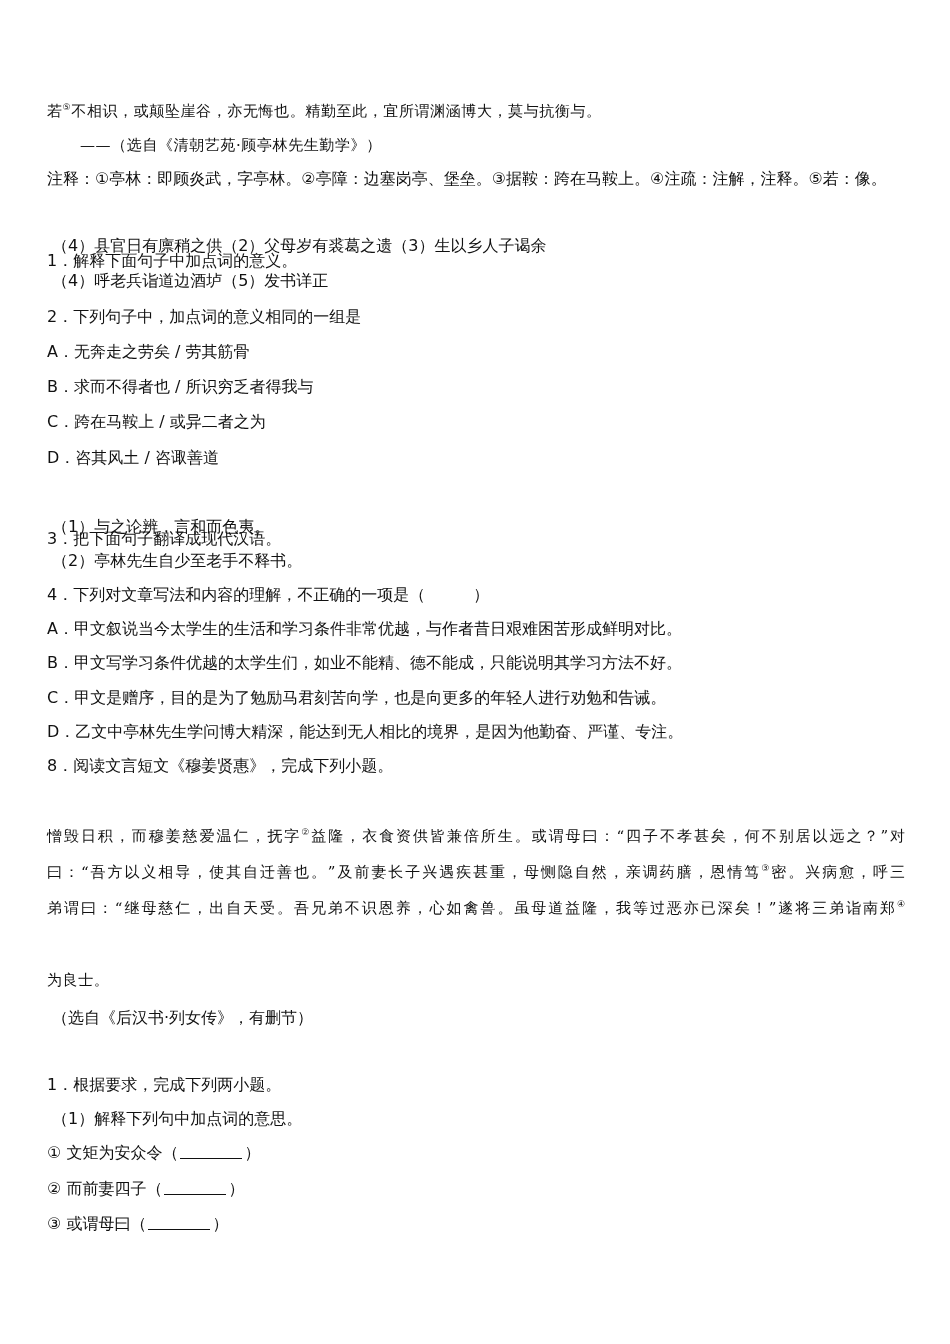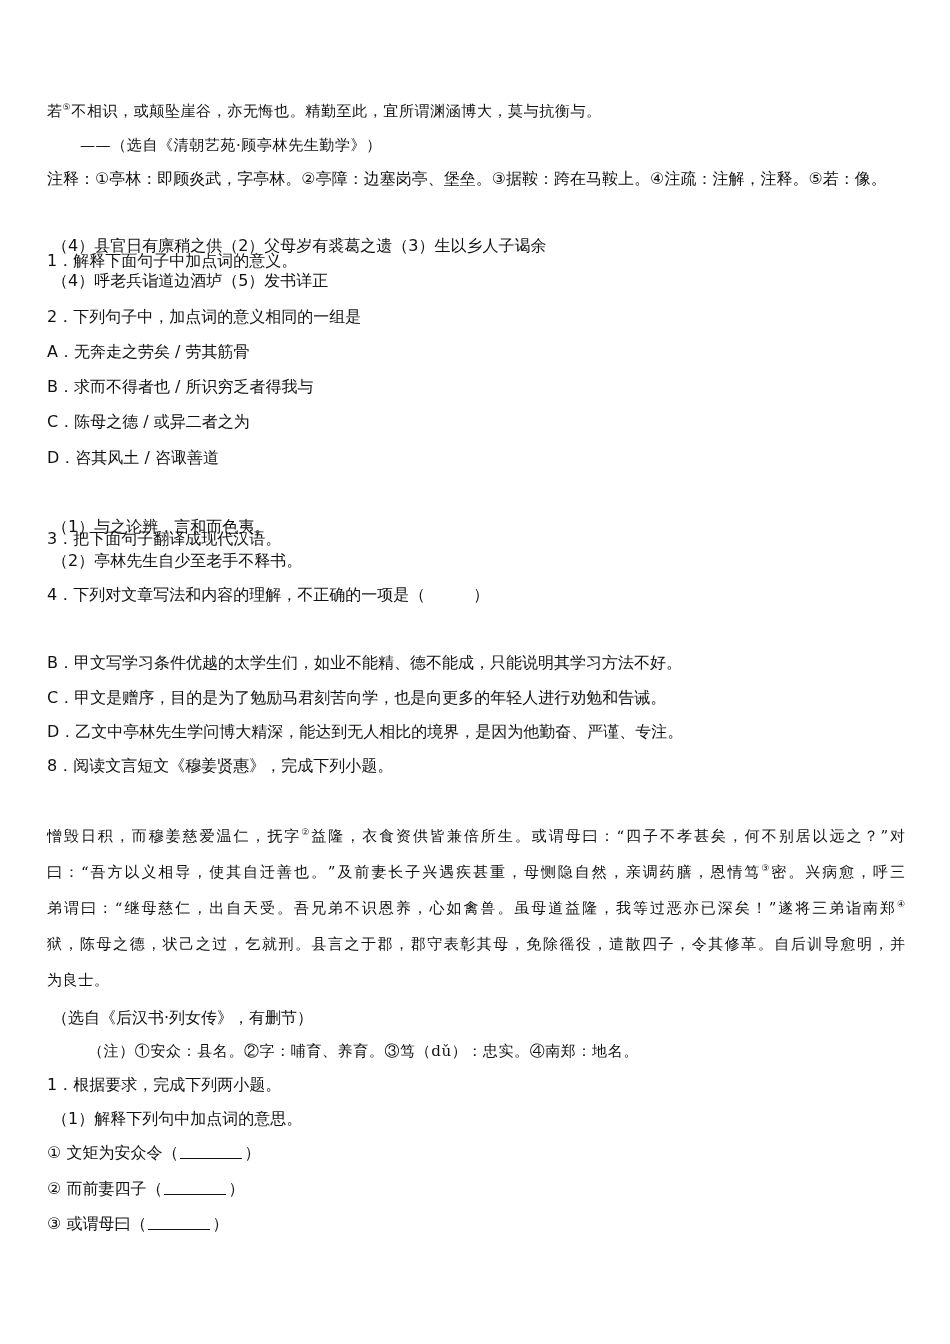--- a/index.html
+++ b/index.html
@@ -32,42 +32,41 @@
 
   <div class="line song" style="top:169px;">注释：①亭林：即顾炎武，字亭林。②亭障：边塞岗亭、堡垒。③据鞍：跨在马鞍上。④注疏：注解，注释。⑤若：像。</div>
 
   <div class="line song" style="top:211px;margin-top:40px;">1．解释下面句子中加点词的意义。</div>
   <div class="line song indent-q" style="top:236px;">（4）县官日有廪稍之供（2）父母岁有裘葛之遗（3）生以乡人子谒余</div>
   <div class="line song indent-q" style="top:271px;">（4）呼老兵诣道边酒垆（5）发书详正</div>
 
   <div class="line song" style="top:307px;">2．下列句子中，加点词的意义相同的一组是</div>
   <div class="line song" style="top:342px;">A．无奔走之劳矣 / 劳其筋骨</div>
   <div class="line song" style="top:377px;">B．求而不得者也 / 所识穷乏者得我与</div>
-  <div class="line song" style="top:412px;">C．陈母之德 / 或异二者之为</div>
+  <div class="line song" style="top:412px;">C．跨在马鞍上 / 或异二者之为</div>
   <div class="line song" style="top:448px;">D．咨其风土 / 咨诹善道</div>
 
   <div class="line song" style="top:483px;margin-top:46px;">3．把下面句子翻译成现代汉语。</div>
   <div class="line song indent-q" style="top:517px;">（1）与之论辨，言和而色夷。</div>
   <div class="line song indent-q" style="top:551px;">（2）亭林先生自少至老手不释书。</div>
 
   <div class="line song" style="top:585px;">4．下列对文章写法和内容的理解，不正确的一项是（　　　）</div>
+  <div class="line song" style="top:619px;">A．甲文叙说当今太学生的生活和学习条件非常优越，与作者昔日艰难困苦形成鲜明对比。</div>
   <div class="line song" style="top:653px;">B．甲文写学习条件优越的太学生们，如业不能精、德不能成，只能说明其学习方法不好。</div>
   <div class="line song" style="top:688px;">C．甲文是赠序，目的是为了勉励马君刻苦向学，也是向更多的年轻人进行劝勉和告诫。</div>
   <div class="line song" style="top:722px;">D．乙文中亭林先生学问博大精深，能达到无人相比的境界，是因为他勤奋、严谨、专注。</div>
 
   <div class="line song" style="top:756px;">8．阅读文言短文《穆姜贤惠》，完成下列小题。</div>
 
   <div class="line kai justify" style="top:826px;"><span>憎毁日积，而穆姜慈爱温仁，抚字</span><sup>②</sup><span>益隆，衣食资供皆兼倍所生。或谓母曰：“四子不孝甚矣，何不别居以远之？”对</span></div>
   <div class="line kai justify" style="top:862px;"><span>曰：“吾方以义相导，使其自迁善也。”及前妻长子兴遇疾甚重，母恻隐自然，亲调药膳，恩情笃</span><sup>③</sup><span>密。兴病愈，呼三</span></div>
   <div class="line kai justify" style="top:898px;"><span>弟谓曰：“继母慈仁，出自天受。吾兄弟不识恩养，心如禽兽。虽母道益隆，我等过恶亦已深矣！”遂将三弟诣南郑</span><sup>④</sup><span></span></div>
-  <div class="line kai justify" style="top:934px;"><span>狱，陈母之德，状己之过，乞就刑。县言之于郡，郡守表彰其母，免除徭役，遣散四子，令其修革。自后训导愈明，并</span></div>
   <div class="line kai" style="top:970px;"><span>为良士。</span></div>
 
   <div class="line song indent-q" style="top:1008px;text-align:right;">（选自《后汉书·列女传》，有删节）</div>
-  <div class="line kai indent-note" style="top:1041px;">（注）①安众：县名。②字：哺育、养育。③笃（dǔ）：忠实。④南郑：地名。</div>
 
   <div class="line song" style="top:1075px;">1．根据要求，完成下列两小题。</div>
   <div class="line song indent-q" style="top:1109px;">（1）解释下列句中加点词的意思。</div>
 
   <div class="line song" style="top:1143px;"><span>① 文矩为安众令（</span><span class="blank"></span><span>）</span></div>
   <div class="line song" style="top:1179px;"><span>② 而前妻四子（</span><span class="blank"></span><span>）</span></div>
   <div class="line song" style="top:1214px;"><span>③ 或谓母曰（</span><span class="blank"></span><span>）</span></div>
 
 </div>
 

